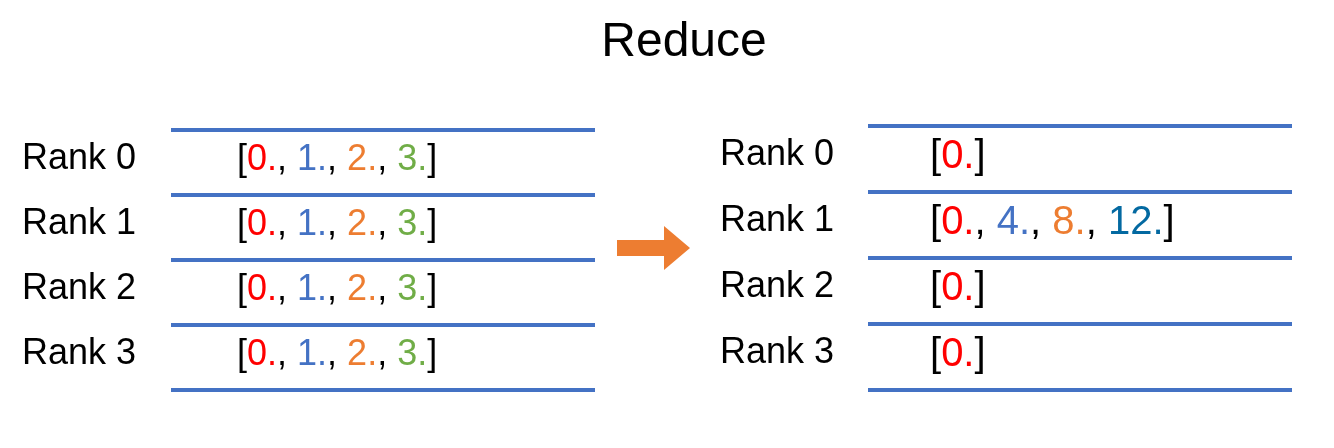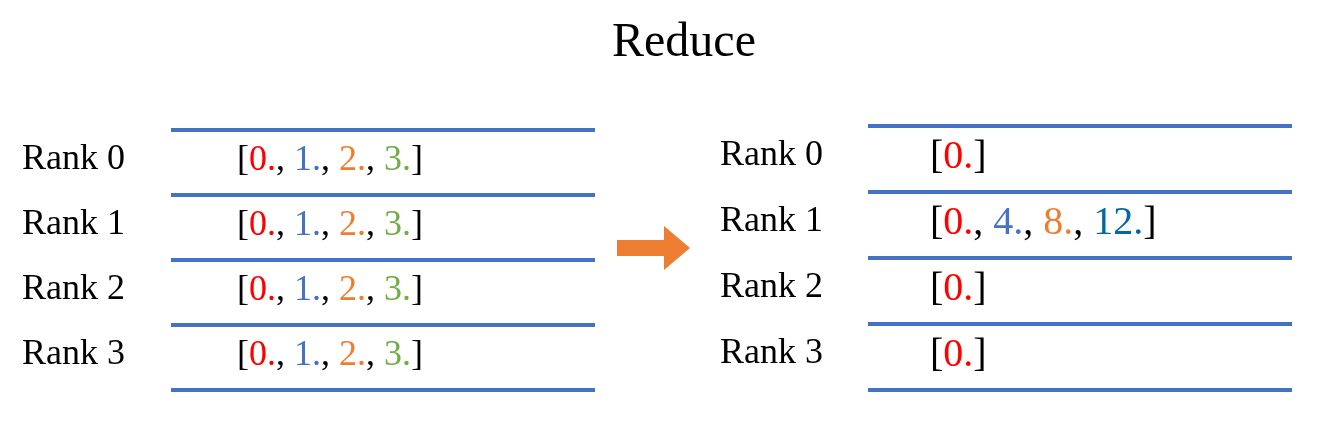--- a/index.html
+++ b/index.html
@@ -1,18 +1,18 @@
 <!DOCTYPE html>
 <html><head>
 <meta charset="utf-8">
 <style>
   html,body{margin:0;padding:0;background:#fff;}
   .canvas{
     position:relative;width:1334px;height:448px;background:#ffffff;
-    font-family:Liberation Serif, serif;color:#000;overflow:hidden;
+    font-family:Liberation Sans, sans-serif;color:#000;overflow:hidden;
   }
   .title{
     position:absolute;top:12px;left:0;width:100%;
     text-align:center;text-indent:34px;font-size:48px;line-height:1.15;
   }
   .dtable{position:absolute;display:flex;flex-direction:column;}
   .dtable .row{display:flex;}
   .label{
     display:flex;align-items:center;font-size:36px;
     white-space:pre;

